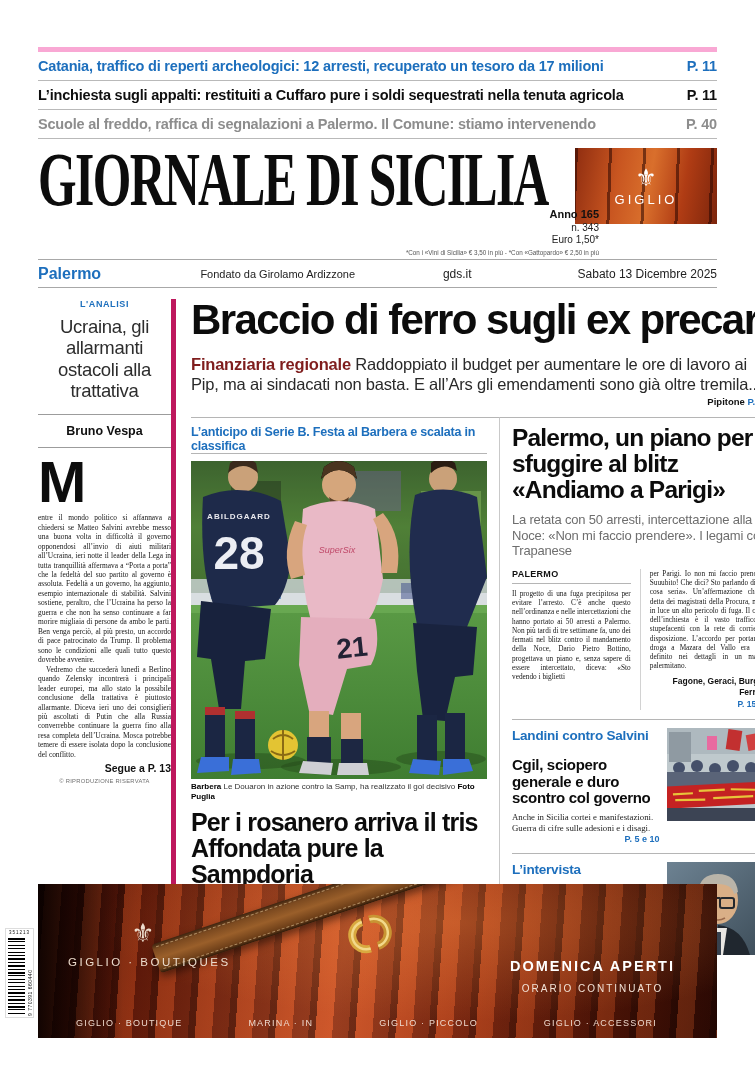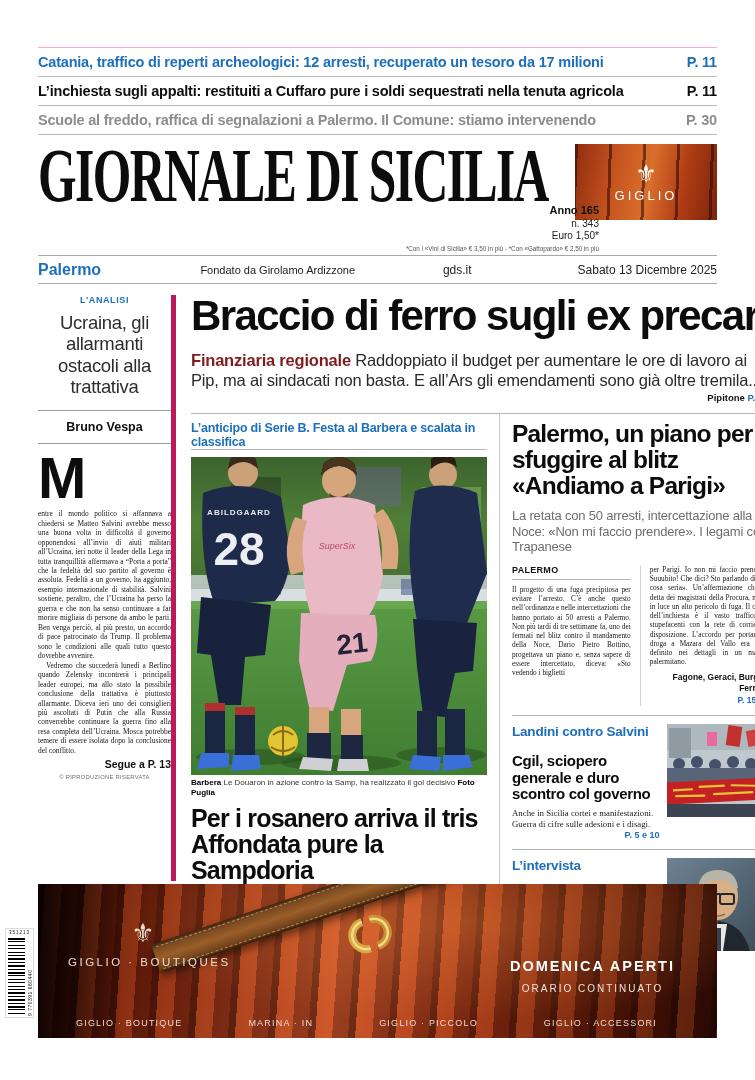--- a/index.html
+++ b/index.html
@@ -1,21 +1,21 @@
 <!DOCTYPE html>
 <html><head>
 <meta charset="utf-8">
 <style>
   html,body{margin:0;padding:0;}
   body{width:755px;height:1080px;background:#fff;position:relative;
        font-family:"Liberation Sans",sans-serif;color:#111;overflow:hidden;}
   .page{position:absolute;inset:0;padding:0 38px;box-sizing:border-box;}
 
   
-  .topstrip{margin-top:47px;border-top:1px solid #f9a8d4;}
+  .topstrip{margin-top:47px;border-top:5px solid #f9a8d4;}
   .toprow{display:flex;justify-content:space-between;align-items:center;
           height:28px;border-bottom:1px solid #b9b9b9;font-weight:bold;
           font-size:14.5px;letter-spacing:-0.2px;}
   .toprow .pg{font-weight:bold;margin-left:10px;white-space:nowrap;}
   .c-blue{color:#1d6fbd;} .c-black{color:#0f0f0f;} .c-gray{color:#8d8d8d;}
 
   
   .masthead{position:relative;height:113px;margin-top:7px;}
   .mast-title{position:absolute;left:0;top:-4px;font-family:"Liberation Serif",serif;
       font-weight:900;font-size:62px;line-height:1;letter-spacing:-2px;white-space:nowrap;
@@ -155,21 +155,21 @@
     <div class="toprow c-blue">
       <span>Catania, traffico di reperti archeologici: 12 arresti, recuperato un tesoro da 17 milioni</span>
       <span class="pg">P. 11</span>
     </div>
     <div class="toprow c-black">
       <span>L’inchiesta sugli appalti: restituiti a Cuffaro pure i soldi sequestrati nella tenuta agricola</span>
       <span class="pg">P. 11</span>
     </div>
     <div class="toprow c-gray">
       <span>Scuole al freddo, raffica di segnalazioni a Palermo. Il Comune: stiamo intervenendo</span>
-      <span class="pg">P. 30</span>
+      <span class="pg">P. 40</span>
     </div>
   </div>
 
   <div class="masthead">
     <div class="mast-title">GIORNALE DI SICILIA</div>
     <div class="giglio-box">
       <div class="fleur">⚜</div>
       <div class="gname">GIGLIO</div>
     </div>
     <div class="issue-info">

